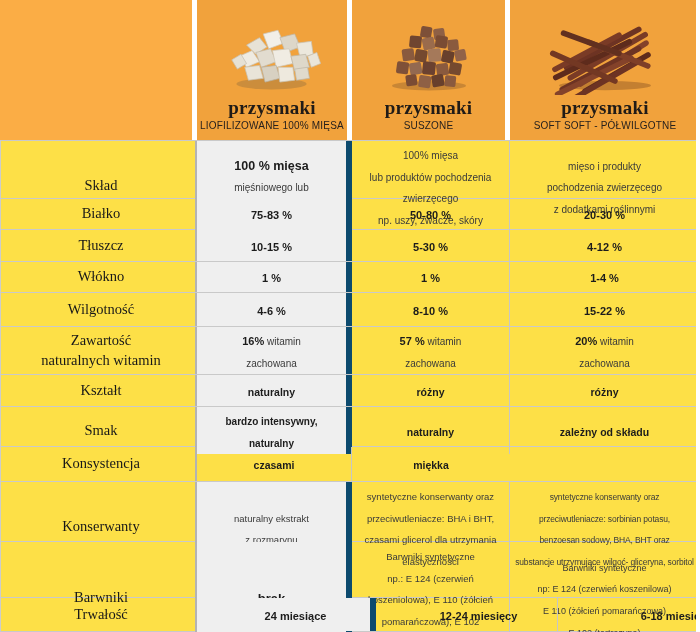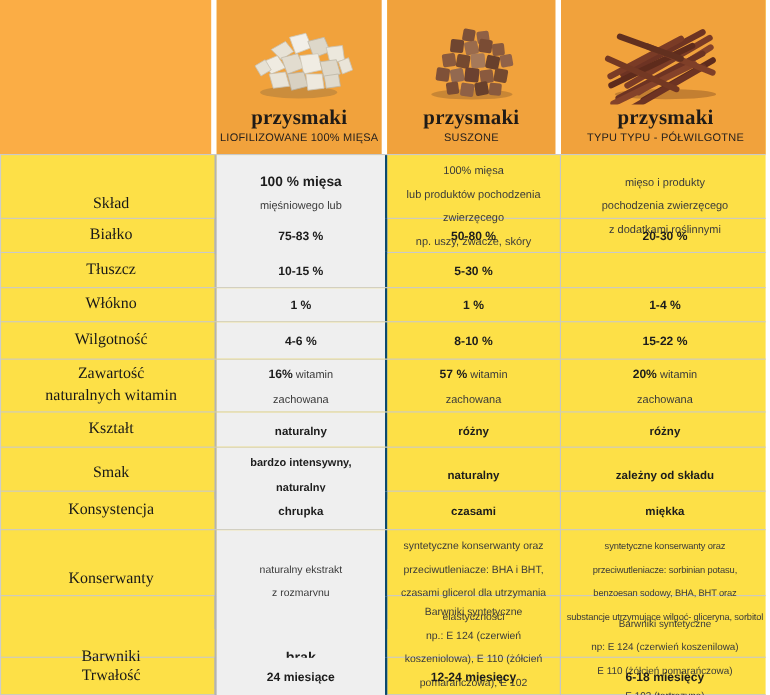--- a/index.html
+++ b/index.html
@@ -12,30 +12,30 @@
   .pimg{margin-bottom:3px;line-height:0;}
   .ptitle{font-family:"Liberation Serif","DejaVu Serif",serif;font-weight:700;font-size:19px;line-height:1;
           color:#201b17;letter-spacing:0.2px;}
   .psub{font-size:10px;color:#27211d;margin-top:3px;letter-spacing:0.2px;white-space:nowrap;}
   .tbl{box-sizing:border-box;width:700px;border-left:1px solid #cccccc;border-right:1px solid #cccccc;}
   .row{display:grid;grid-template-columns:196px 155px 158px 189px;box-sizing:border-box;border-bottom:1px solid #c9c9c9;}
   .row:first-child{border-top:1px solid #c9c9c9;}
   .cell{display:flex;align-items:center;justify-content:center;text-align:center;box-sizing:border-box;padding:2px 5px;}
   .lab{font-family:"Liberation Serif","DejaVu Serif",serif;font-size:14.5px;color:#181818;
        border-right:2px solid #b3b3b3;line-height:1.25;padding-left:11px;}
-  .c1{background:#efefef;border-right:2px solid #0c4a6e;}
+  .c1{background:#efefef;border-right:6px solid #0c4a6e;}
   .c2{border-right:1px solid #c6c6c6;}
   .txt{white-space:pre-line;line-height:1.35;}
   .bv{font-weight:700;font-size:11px;color:#1c1c1c;}
   .rv{font-size:10px;color:#3a3a3a;}
   
   .row-sklad{height:59px;}  .row-bialko{height:31px;}  .row-tluszcz{height:32px;}
   .row-wlokno{height:31px;} .row-wilgotnosc{height:34px;} .row-witaminy{height:48px;}
   .row-ksztalt{height:32px;} .row-smak{height:40px;} .row-konsystencja{height:35px;}
-  .row-konserwanty{height:60px;} .row-barwniki{height:56px;} .row-trwalosc{height:34px;}
+  .row-konserwanty{height:60px;} .row-barwniki{height:56px;} .row-trwalosc{height:34px;gap:24px;}
   
   .row-sklad .c1 .bv{font-size:12.5px;}
   .row-smak .c1 .bv{font-size:10px;}
   .row-ksztalt .bv,.row-smak .bv,.row-konsystencja .bv{font-size:10.5px;}
   .row-barwniki .c1 .bv{font-size:13px;}
   .row-trwalosc .bv{font-size:11px;}
   .row-konserwanty .rv,.row-barwniki .rv{font-size:9.5px;line-height:1.4;}
   .row-konserwanty .c3 .rv{font-size:8.5px;letter-spacing:-0.15px;}
   .row-barwniki .c3 .rv{font-size:9px;}
 </style>
@@ -113,21 +113,21 @@
           <rect x="13" y="31" width="85" height="6" rx="3" transform="rotate(-28 55 34)" fill="#7a3b26"></rect>
           <rect x="45" y="53" width="85" height="6" rx="3" transform="rotate(-30 88 56)" fill="#5e2b1c"></rect>
           <rect x="16" y="57" width="95" height="6" rx="3" transform="rotate(-26 63 60)" fill="#84422a"></rect>
           <rect x="31" y="61" width="90" height="6" rx="3" transform="rotate(-30 76 64)" fill="#6d3323"></rect>
           <rect x="12" y="47" width="80" height="6" rx="3" transform="rotate(24 52 50)" fill="#733823"></rect>
           <rect x="52" y="33" width="75" height="6" rx="3" transform="rotate(22 90 36)" fill="#7f3f28"></rect>
           <rect x="25" y="21" width="70" height="6" rx="3" transform="rotate(20 60 24)" fill="#62301f"></rect>
         </svg>
       </div>
       <div class="ptitle">przysmaki</div>
-      <div class="psub">TYPU TYPU - PÓŁWILGOTNE</div>
+      <div class="psub">SOFT SOFT - PÓŁWILGOTNE</div>
     </div>
   </div>
 
   <div class="tbl">
 
     <div class="row row-sklad">
       <div class="cell lab">
           <div class="txt">Skład</div>
         </div>
       <div class="cell c1">
@@ -166,20 +166,23 @@
     <div class="row row-tluszcz">
       <div class="cell lab">
           <div class="txt">Tłuszcz</div>
         </div>
       <div class="cell c1">
           <div class="txt"><span class="bv">10-15 %</span><span class="rv"></span></div>
         </div>
       <div class="cell c2">
           <div class="txt"><span class="bv">5-30 %</span><span class="rv"></span></div>
         </div>
+      <div class="cell c3">
+          <div class="txt"><span class="bv">4-12 %</span><span class="rv"></span></div>
+        </div>
     </div>
 
     <div class="row row-wlokno">
       <div class="cell lab">
           <div class="txt">Włókno</div>
         </div>
       <div class="cell c1">
           <div class="txt"><span class="bv">1 %</span><span class="rv"></span></div>
         </div>
       <div class="cell c2">
@@ -251,23 +254,20 @@
           <div class="txt"><span class="bv">naturalny</span><span class="rv"></span></div>
         </div>
       <div class="cell c3">
           <div class="txt"><span class="bv">zależny od składu</span><span class="rv"></span></div>
         </div>
     </div>
 
     <div class="row row-konsystencja">
       <div class="cell lab">
           <div class="txt">Konsystencja</div>
-        </div>
-      <div class="cell c1">
-          <div class="txt"><span class="bv">chrupka</span><span class="rv"></span></div>
         </div>
       <div class="cell c2">
           <div class="txt"><span class="bv">czasami</span><span class="rv"></span></div>
         </div>
       <div class="cell c3">
           <div class="txt"><span class="bv">miękka</span><span class="rv"></span></div>
         </div>
     </div>
 
     <div class="row row-konserwanty">

